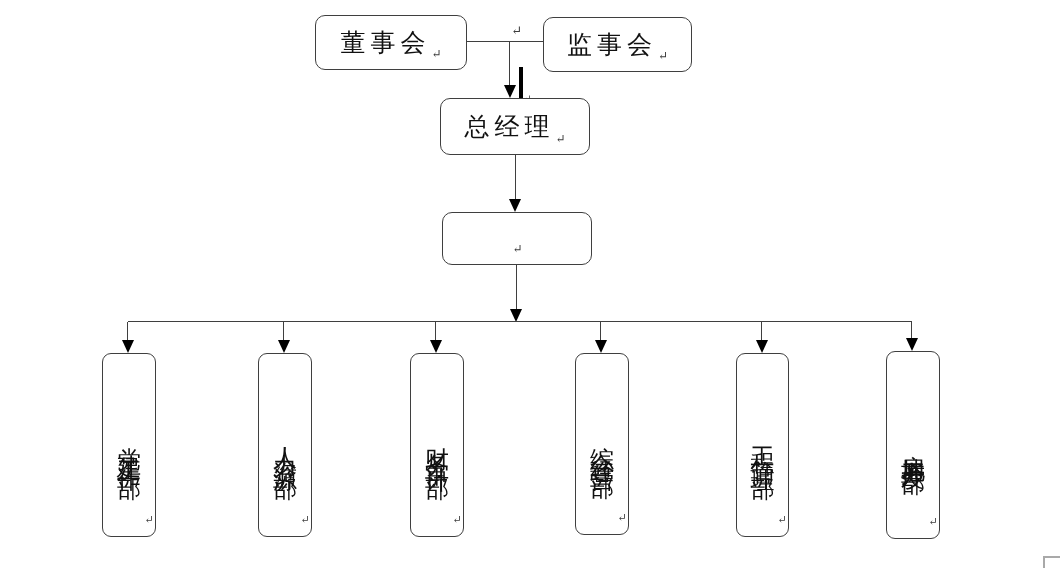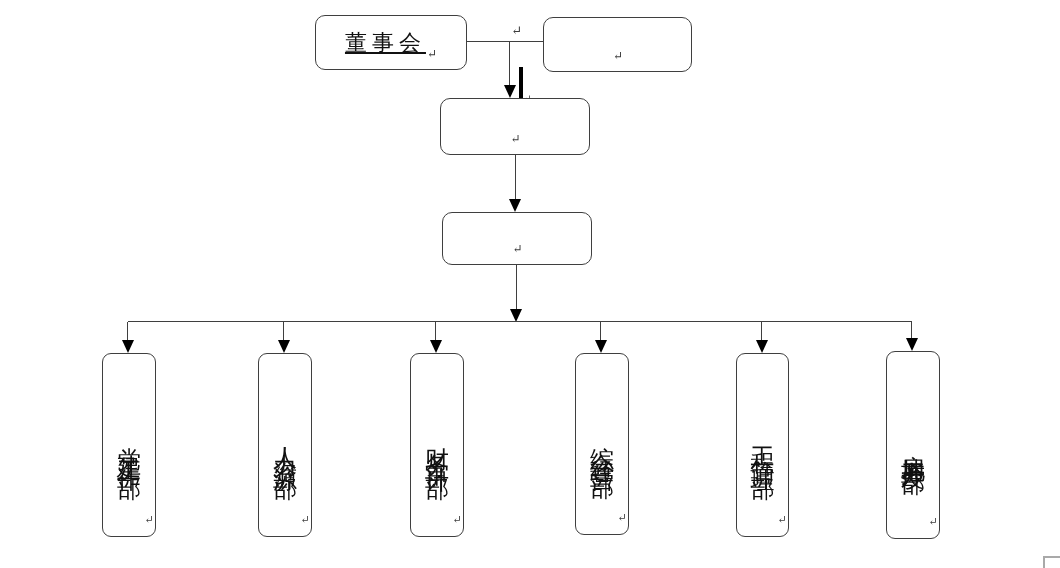--- a/index.html
+++ b/index.html
@@ -5,21 +5,21 @@
   html,body{margin:0;padding:0;background:#ffffff;}
   .canvas{
     position:relative;width:1060px;height:568px;background:#ffffff;
     font-family:"Liberation Serif","DejaVu Serif",serif;overflow:hidden;
   }
   
   .node{
     position:absolute;border:1.6px solid #3f3f3f;border-radius:10px;background:#ffffff;
     display:flex;align-items:center;justify-content:center;color:#111111;
   }
-  .node .label{font-size:22px;letter-spacing:5px;white-space:nowrap;text-decoration:underline;}
+  .node .label{font-size:25px;letter-spacing:5px;white-space:nowrap;}
   .pilcrow{font-size:12px;color:#3c3c3c;margin-left:1px;align-self:flex-end;line-height:1;transform:translateY(-9px);}
   .dept{border-radius:9px;}
   .dept .vlabel{
     writing-mode:vertical-lr;text-orientation:upright;
     font-size:24px;letter-spacing:7px;line-height:1;color:#111111;
   }
   .dept.six .vlabel{letter-spacing:3px;}
   .dept .pilcrow{position:absolute;right:1px;bottom:11px;transform:none;font-size:11px;}
   
   .hline{position:absolute;height:0;border-top:1.4px solid #3f3f3f;}
@@ -65,23 +65,25 @@
   <div class="vline" style="left:761px;top:322px;height:18px"></div>
   <div class="arrow-down" style="left:756px;top:340px"></div>
   <div class="vline" style="left:911px;top:322px;height:16px"></div>
   <div class="arrow-down" style="left:906px;top:338px"></div>
 
   <div class="node" style="left:315px;top:15px;width:150px;height:53px">
     <span class="label">董事会</span>
       <span class="pilcrow">↵</span>
   </div>
   <div class="node" style="left:543px;top:17px;width:147px;height:53px">
+    <span class="label">监事会</span>
       <span class="pilcrow">↵</span>
   </div>
   <div class="node" style="left:440px;top:98px;width:148px;height:55px">
+    <span class="label">总经理</span>
       <span class="pilcrow">↵</span>
   </div>
   <div class="node" style="left:442px;top:212px;width:148px;height:51px">
       <span class="pilcrow">↵</span>
   </div>
 
   <div class="node dept" style="left:102px;top:353px;width:52px;height:182px">
     <span class="vlabel">党建工作部</span>
       <span class="pilcrow">↵</span>
   </div>

